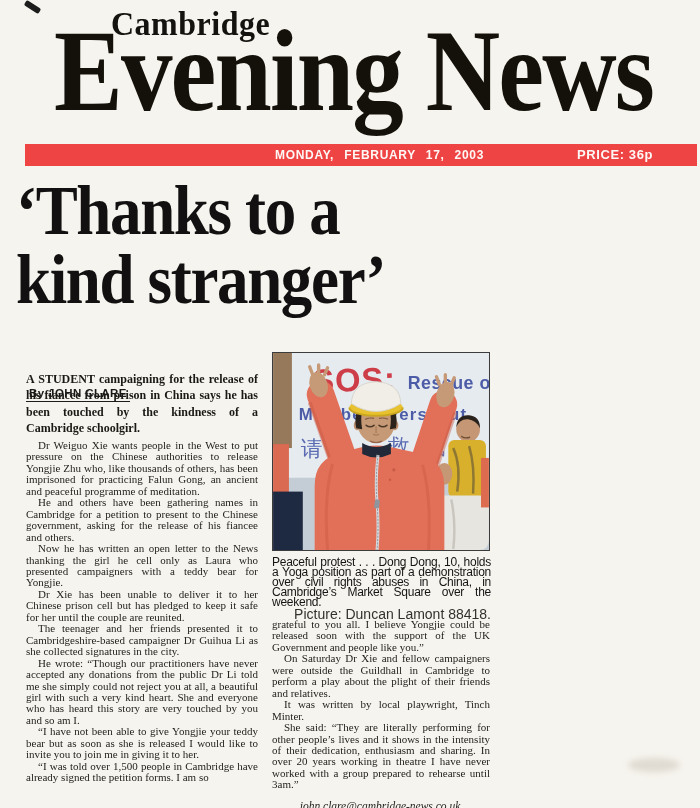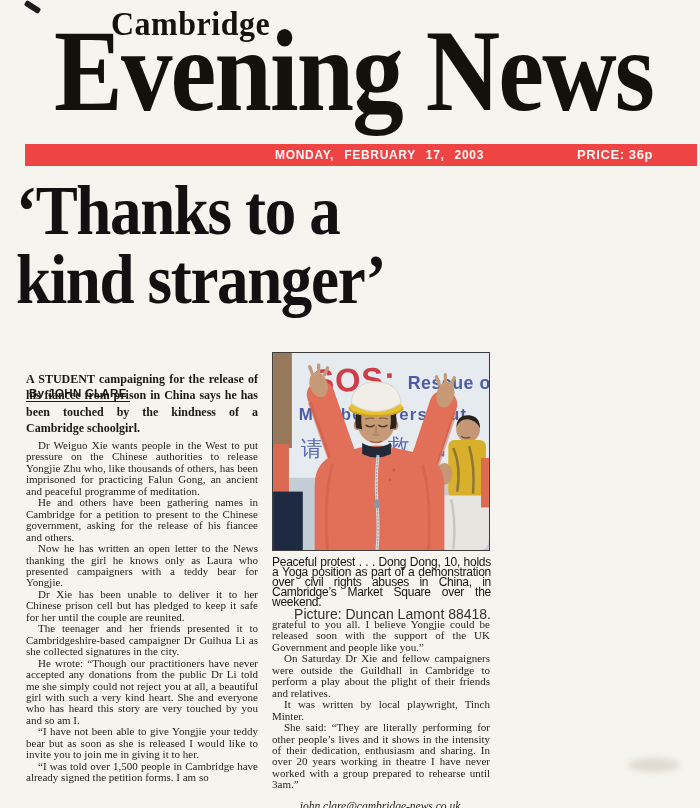--- a/index.html
+++ b/index.html
@@ -86,21 +86,21 @@
 
 <div class="abs byline">
   <span class="byline-inner">By JOHN CLARE</span>
 </div>
 
 <p class="abs lead">A STUDENT campaigning for the release of his fiancee from prison in China says he has been touched by the kindness of a Cambridge schoolgirl.</p>
 
 <div class="abs body-col body-left">
   <p>Dr Weiguo Xie wants people in the West to put pressure on the Chinese authorities to release Yongjie Zhu who, like thousands of others, has been imprisoned for practicing Falun Gong, an ancient and peaceful programme of meditation.</p>
   <p>He and others have been gathering names in Cambridge for a petition to present to the Chinese government, asking for the release of his fiancee and others.</p>
-  <p><span>Now he has written an open letter to the </span><span class="it">News</span><span> thanking the girl he knows only as Laura who presented campaigners with a teddy bear for Yongjie.</span></p>
+  <p><span>Now he has written an open letter to the </span><span class="it">News</span><span> thanking the girl he cell only as Laura who presented campaigners with a teddy bear for Yongjie.</span></p>
   <p>Dr Xie has been unable to deliver it to her Chinese prison cell but has pledged to keep it safe for her until the couple are reunited.</p>
   <p>The teenager and her friends presented it to Cambridgeshire-based campaigner Dr Guihua Li as she collected signatures in the city.</p>
   <p>He wrote: “Though our practitioners have never accepted any donations from the public Dr Li told me she simply could not reject you at all, a beautiful girl with such a very kind heart. She and everyone who has heard this story are very touched by you and so am I.</p>
   <p>“I have not been able to give Yongjie your teddy bear but as soon as she is released I would like to invite you to join me in giving it to her.</p>
   <p>“I was told over 1,500 people in Cambridge have already signed the petition forms. I am so</p>
 </div>
 
 <figure class="abs photo">
   <svg viewBox="0 0 218 199" width="216" height="197">
 

